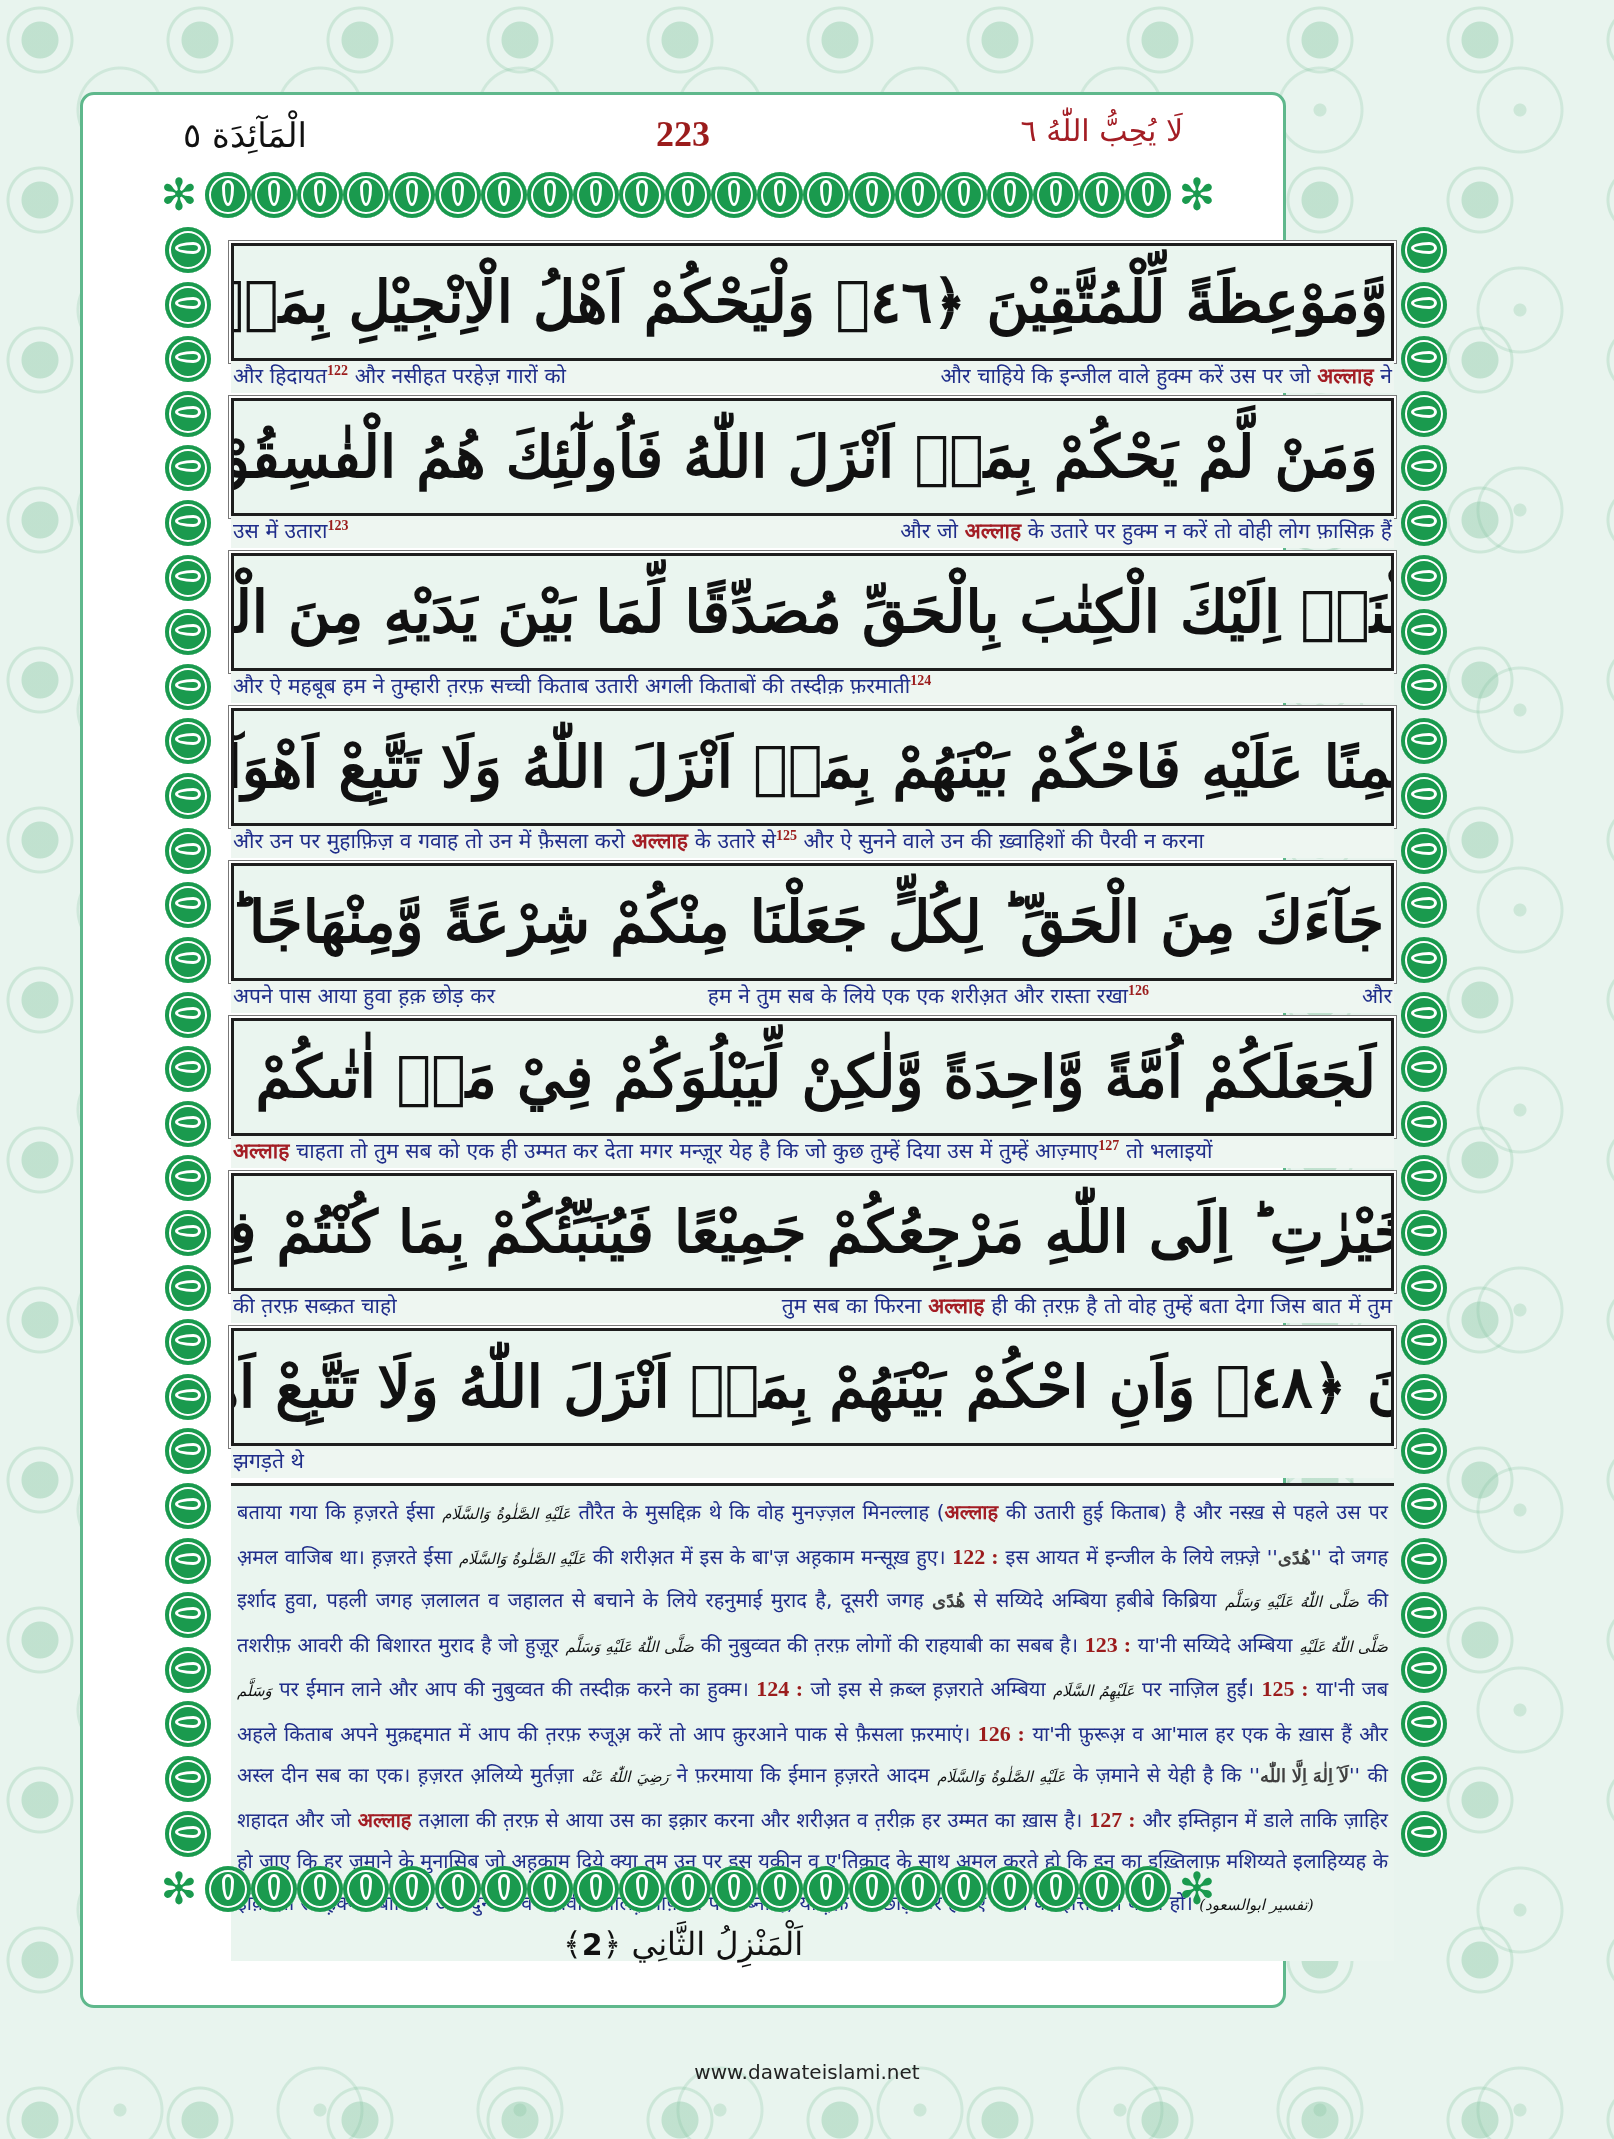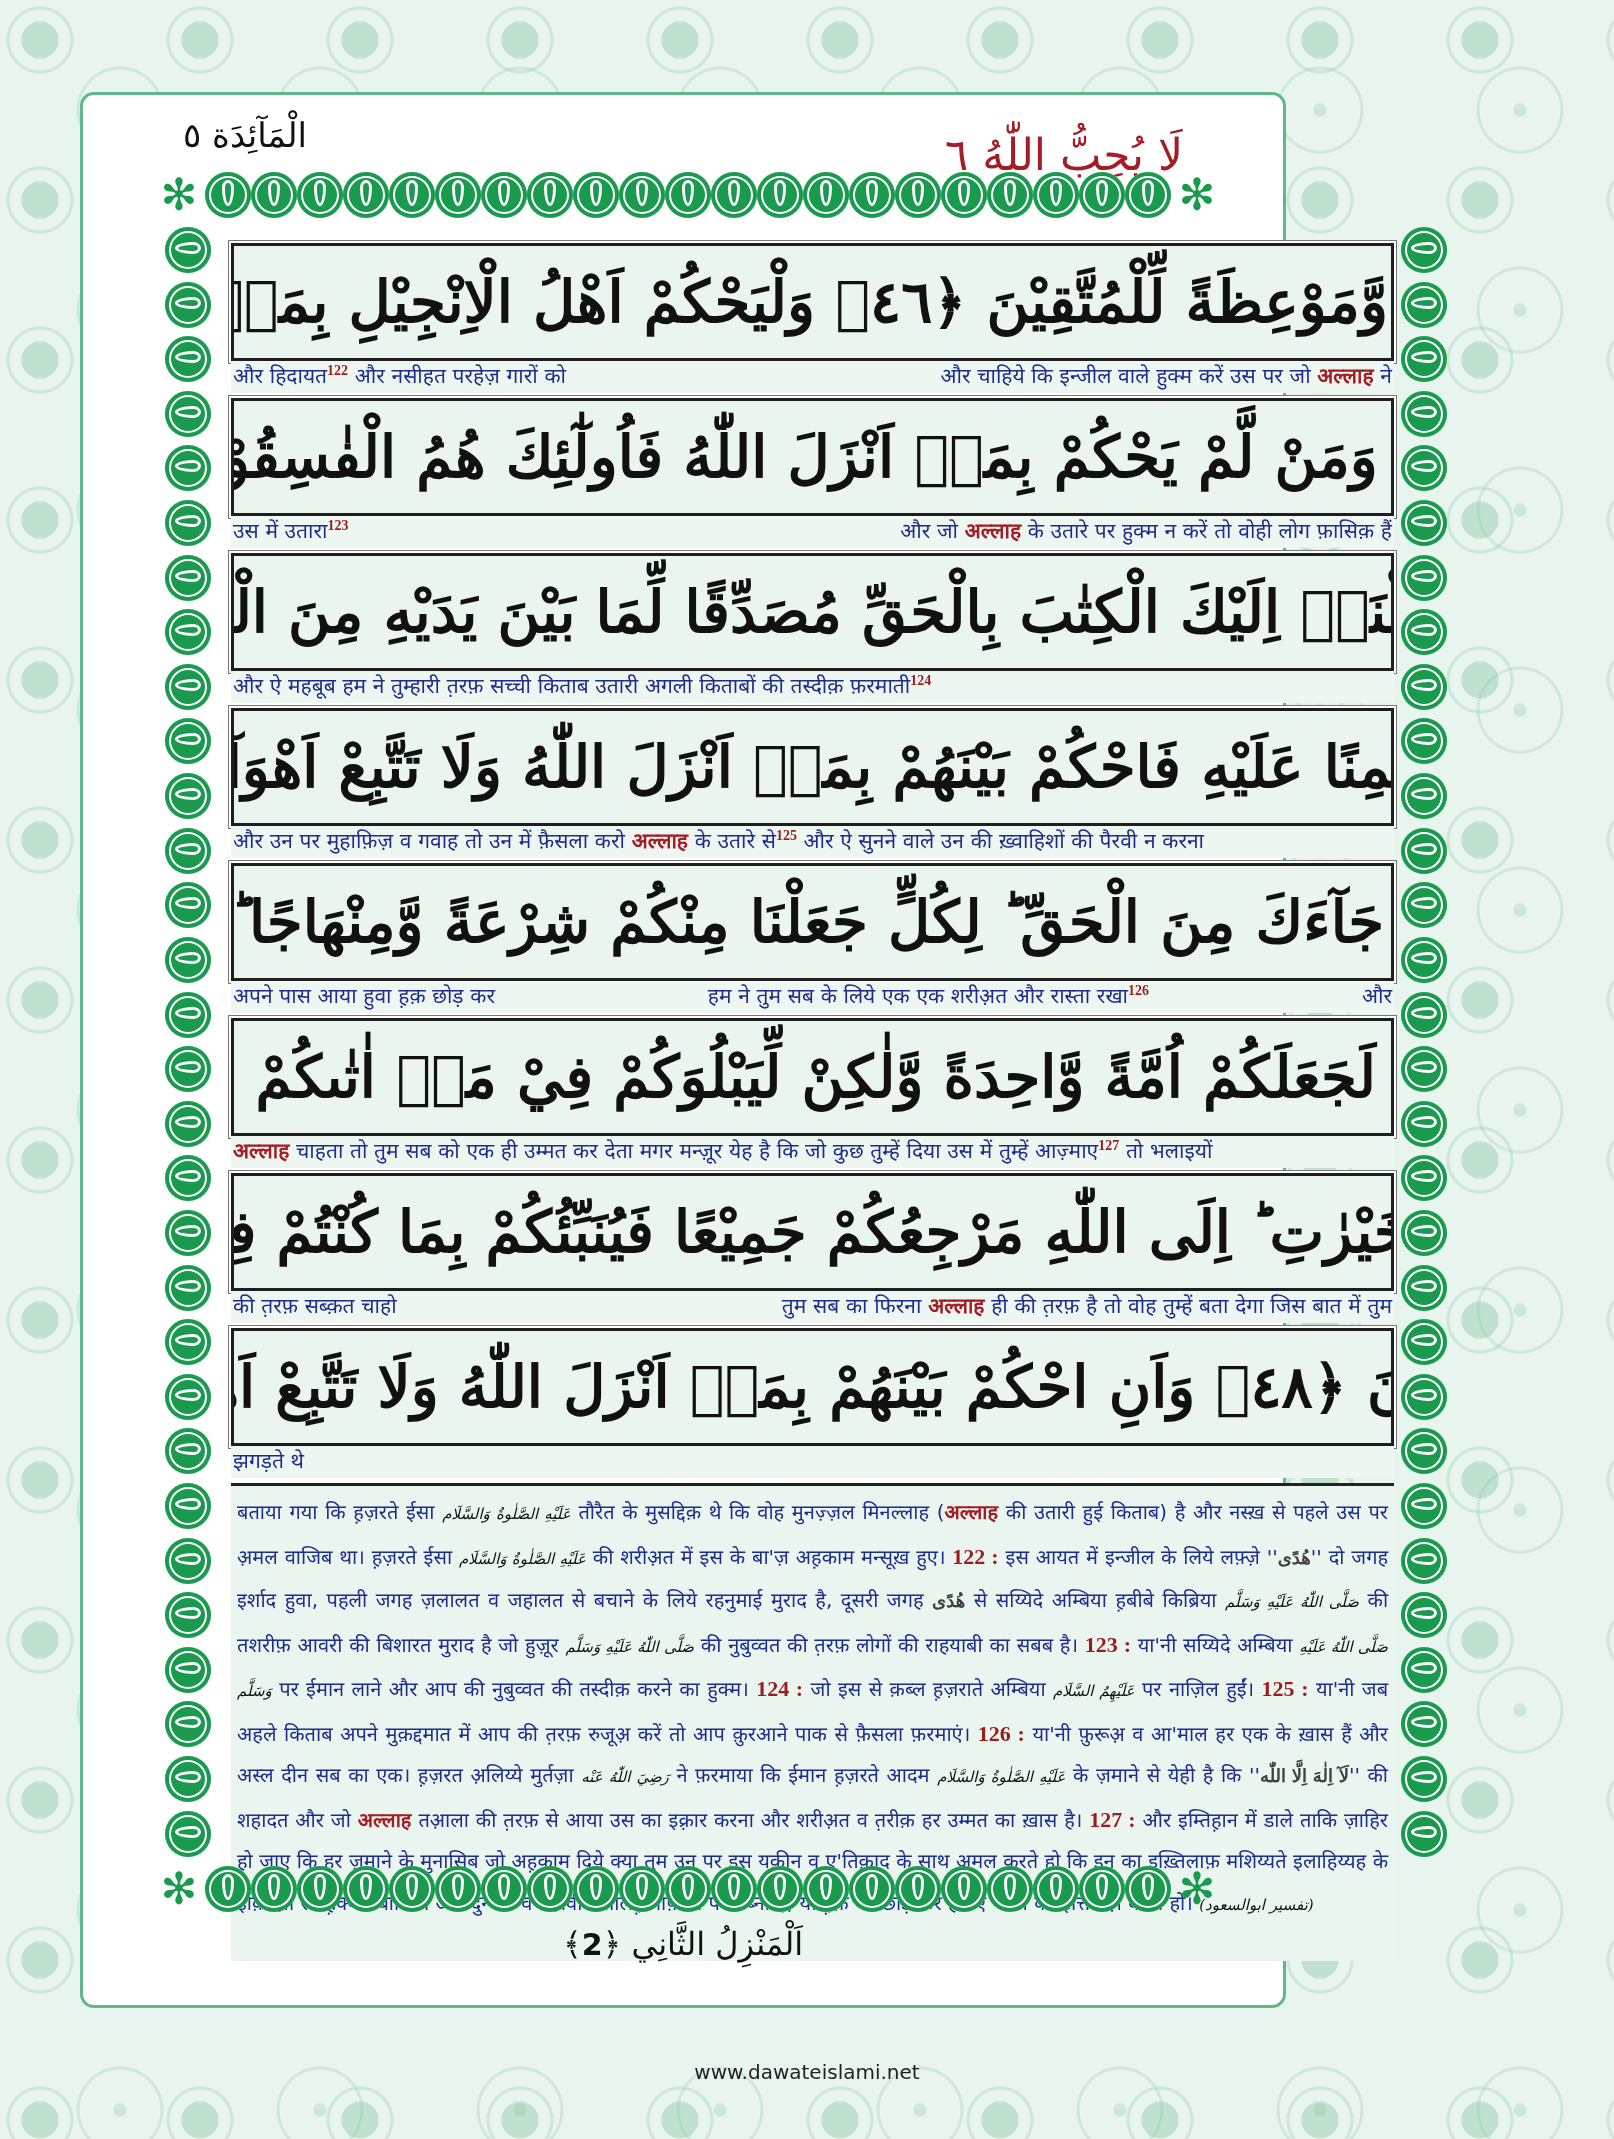--- a/index.html
+++ b/index.html
@@ -21,21 +21,21 @@
   .surah-name {
     position: absolute; left: 100px; top: 6px; font-family: "DejaVu Serif", serif;
     font-size: 34px; color: #111; direction: rtl;
   }
   .page-number {
     position: absolute; left: 0; right: 0; top: 4px; text-align: center;
     font-family: "Liberation Serif", serif; font-weight: bold; font-size: 36px; color: #9b1c1c;
   }
   .juz-name {
     position: absolute; right: 100px; top: 4px; font-family: "DejaVu Serif", serif;
-    font-size: 44px; color: #a31d24; direction: rtl; margin-top: 16px;
+    font-size: 30px; color: #a31d24; direction: rtl;
   }
   
   .orn-row { position: absolute; left: 70px; right: 70px; height: 52px; display: flex; justify-content: space-between; align-items: center; }
   .orn-col { position: absolute; width: 60px; display: flex; flex-direction: column; justify-content: space-between; align-items: center; }
   .orn {
     width: 46px; height: 46px; border-radius: 50%; background: #1a9a4e; position: relative; flex: none;
     box-shadow: inset 0 0 0 4px #1a9a4e, inset 0 0 0 6px #ffffff;
   }
   .orn::after {
     content: ""; position: absolute; left: 17px; top: 8px; width: 12px; height: 26px;
@@ -83,20 +83,21 @@
     font-family: "DejaVu Sans", sans-serif; font-size: 20px; color: #222;
   }
 </style>
 </head>
 <body>
 
 <div class="page">
 
   <div class="header">
     <div class="surah-name">الْمَآئِدَة ٥</div>
+    <div class="page-number">223</div>
     <div class="juz-name">لَا يُحِبُّ اللّٰهُ ٦</div>
   </div>
 
   <div class="orn-row" style="top:74px;">
     <span class="corner">✻</span>
     <span class="orn"></span>
     <span class="orn"></span>
     <span class="orn"></span>
     <span class="orn"></span>
     <span class="orn"></span>

